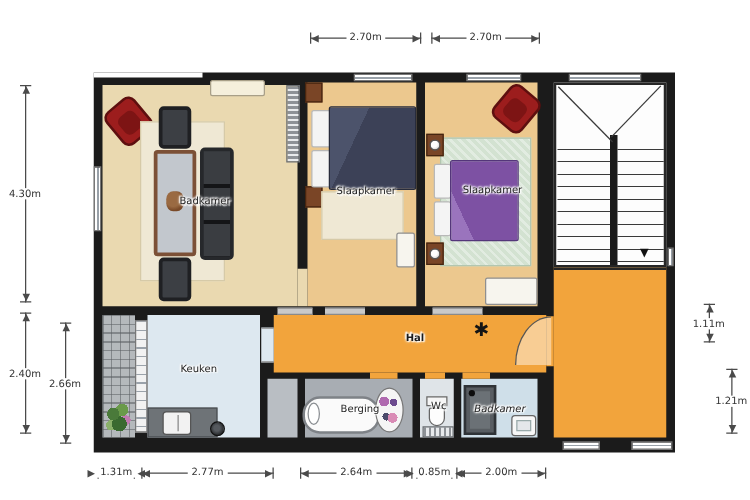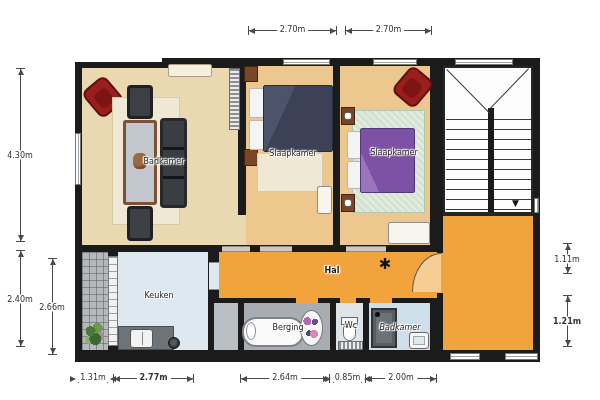--- a/index.html
+++ b/index.html
@@ -158,36 +158,36 @@
     <span class="dlab">2.66m</span>
   </div>
 
   <div class="dim dim-v" style="left:563px;top:243px;height:31px;">
     <span class="tick t-t"></span>
       <span class="tick t-b"></span>
     <span class="ah a-t"></span>
       <span class="ah a-b"></span>
     <span class="dlab">1.11m</span>
   </div>
-  <div class="dim dim-v" style="left:563px;top:295px;height:52px;font-weight:bold;">
+  <div class="dim dim-v" style="left:581px;top:295px;height:52px;">
     <span class="tick t-t"></span>
       <span class="tick t-b"></span>
     <span class="ah a-t"></span>
       <span class="ah a-b"></span>
     <span class="dlab">1.21m</span>
   </div>
 
   <div class="dim dim-h dim-out" style="left:78px;top:374px;width:30px;">
     <span class="tick t-l"></span>
       <span class="tick t-r"></span>
     <span class="ah a-l"></span>
       <span class="ah a-r"></span>
     <span class="dlab">1.31m</span>
   </div>
-  <div class="dim dim-h" style="left:113px;top:374px;width:81px;font-weight:bold;">
+  <div class="dim dim-h" style="left:113px;top:374px;width:106px;">
     <span class="tick t-l"></span>
       <span class="tick t-r"></span>
     <span class="ah a-l"></span>
       <span class="ah a-r"></span>
     <span class="dlab">2.77m</span>
   </div>
   <div class="dim dim-h" style="left:240px;top:374px;width:90px;padding-left:46px;">
     <span class="tick t-l"></span>
       <span class="tick t-r"></span>
     <span class="ah a-l"></span>

